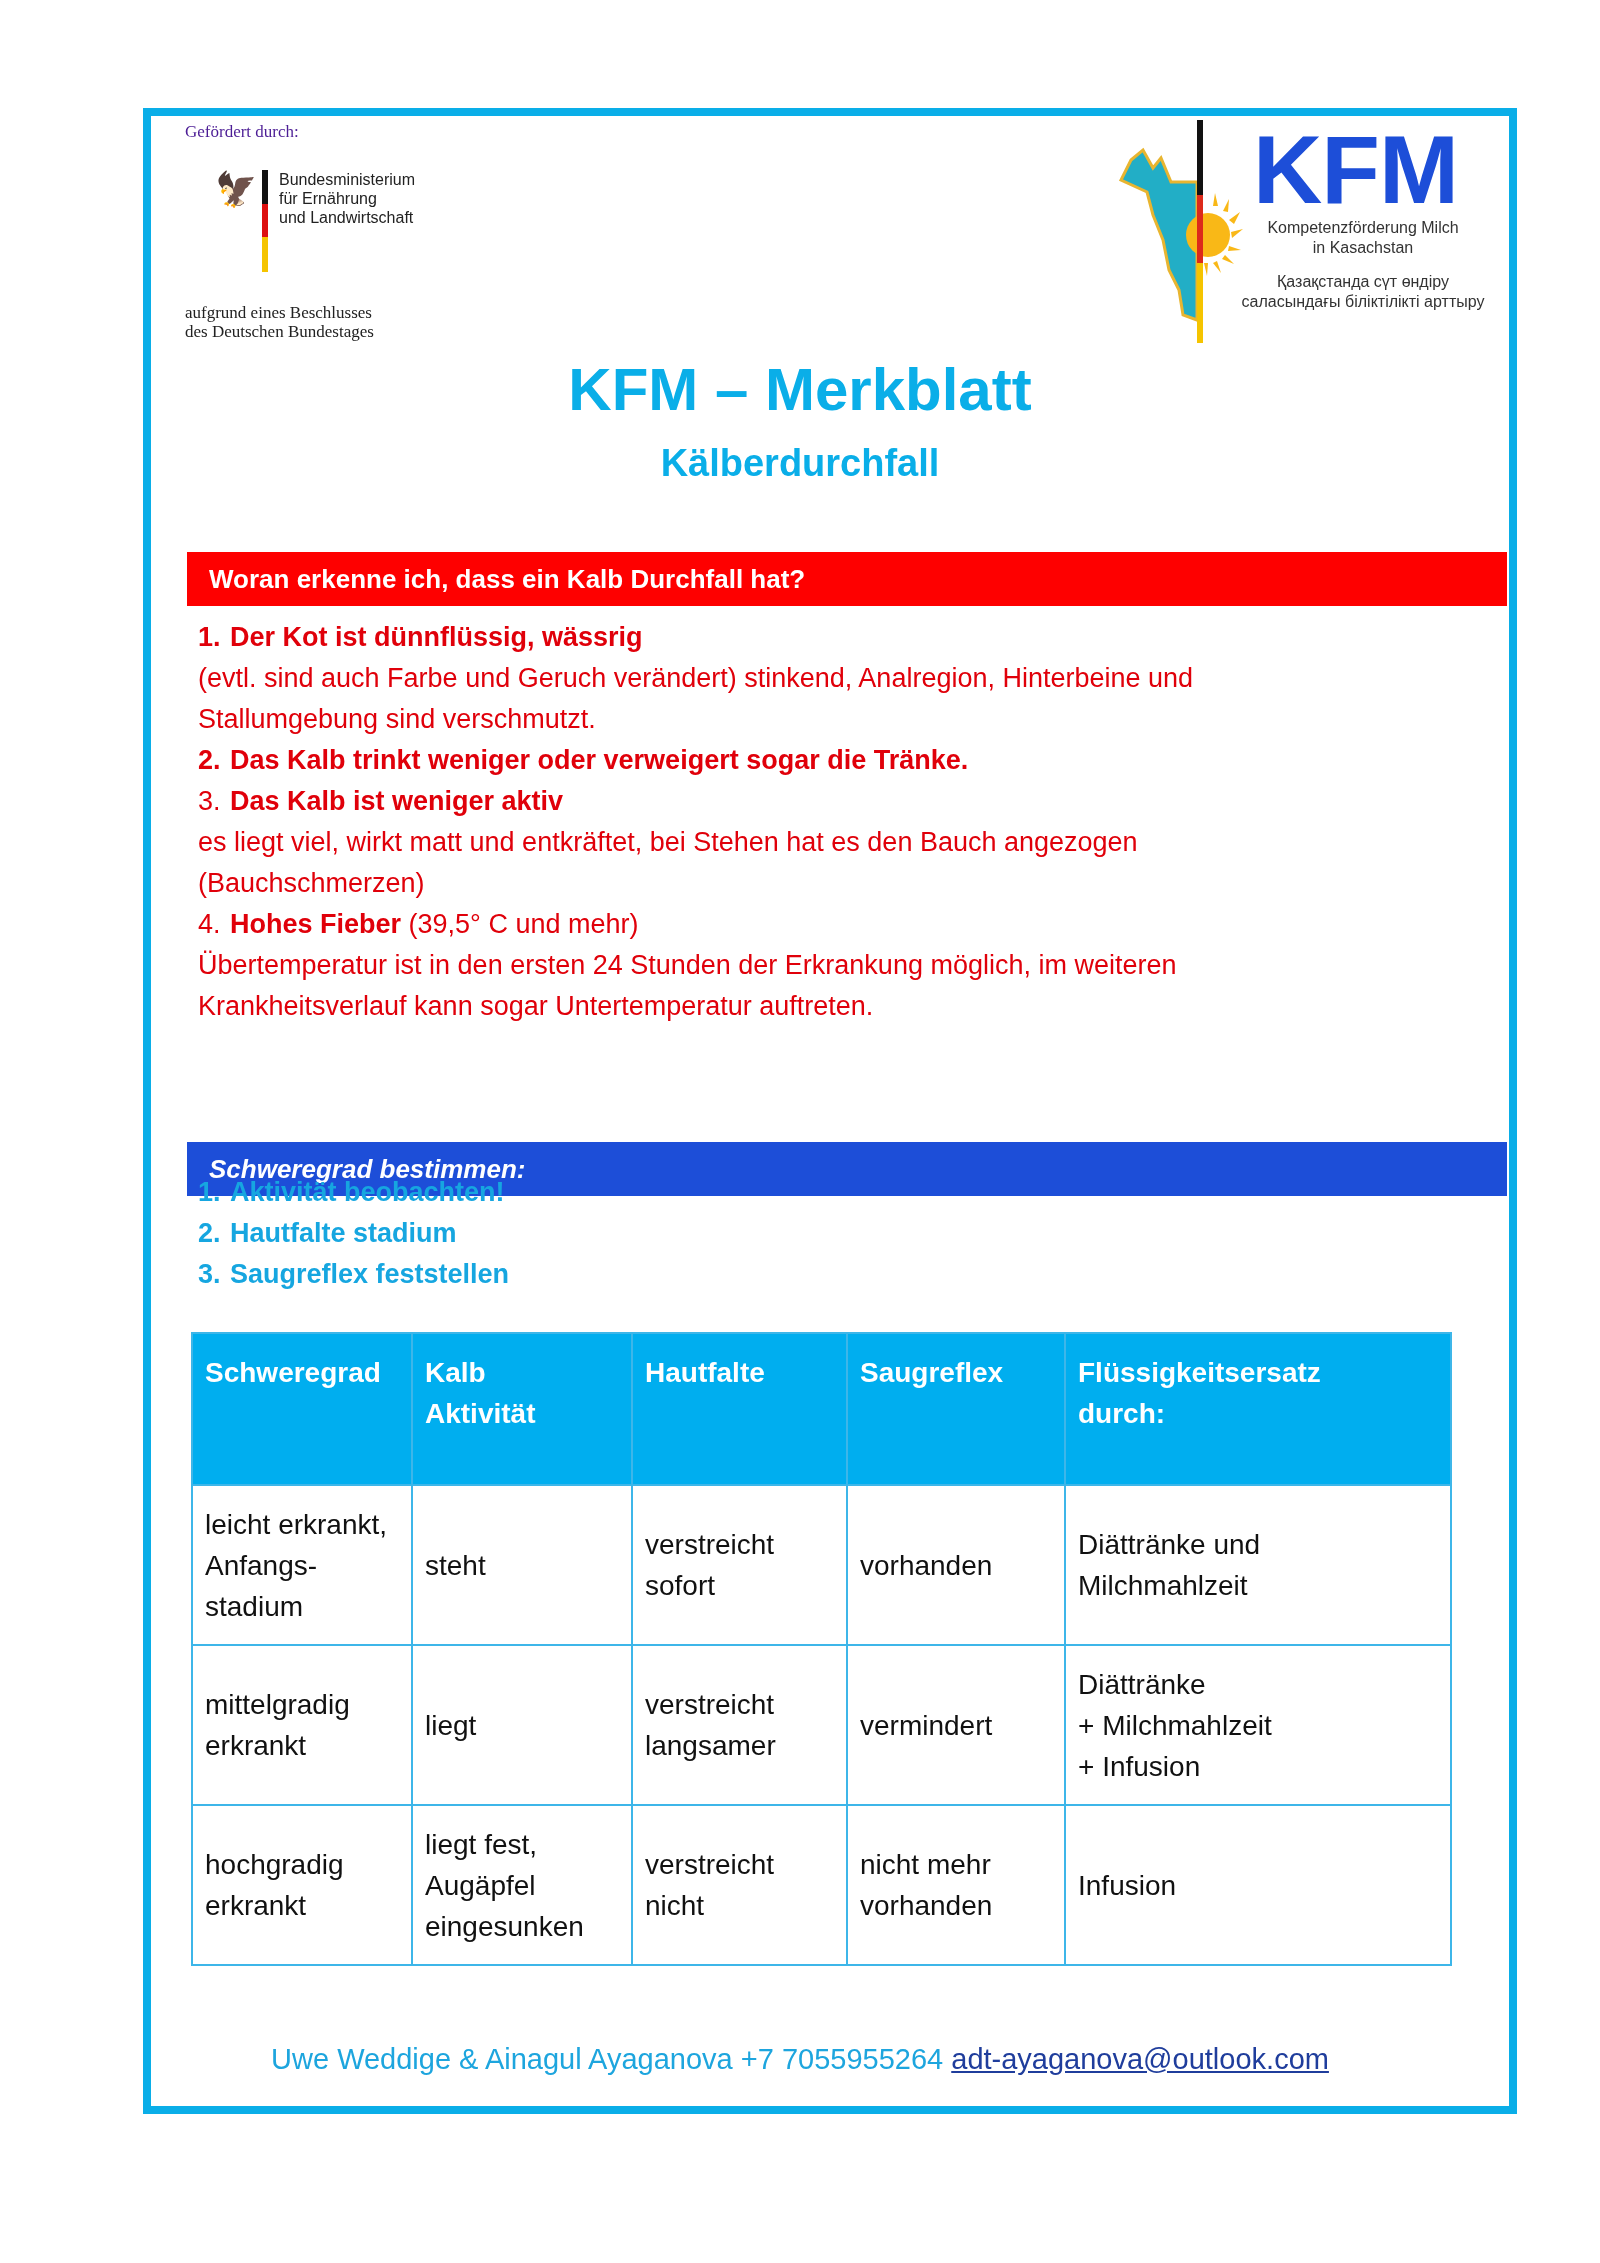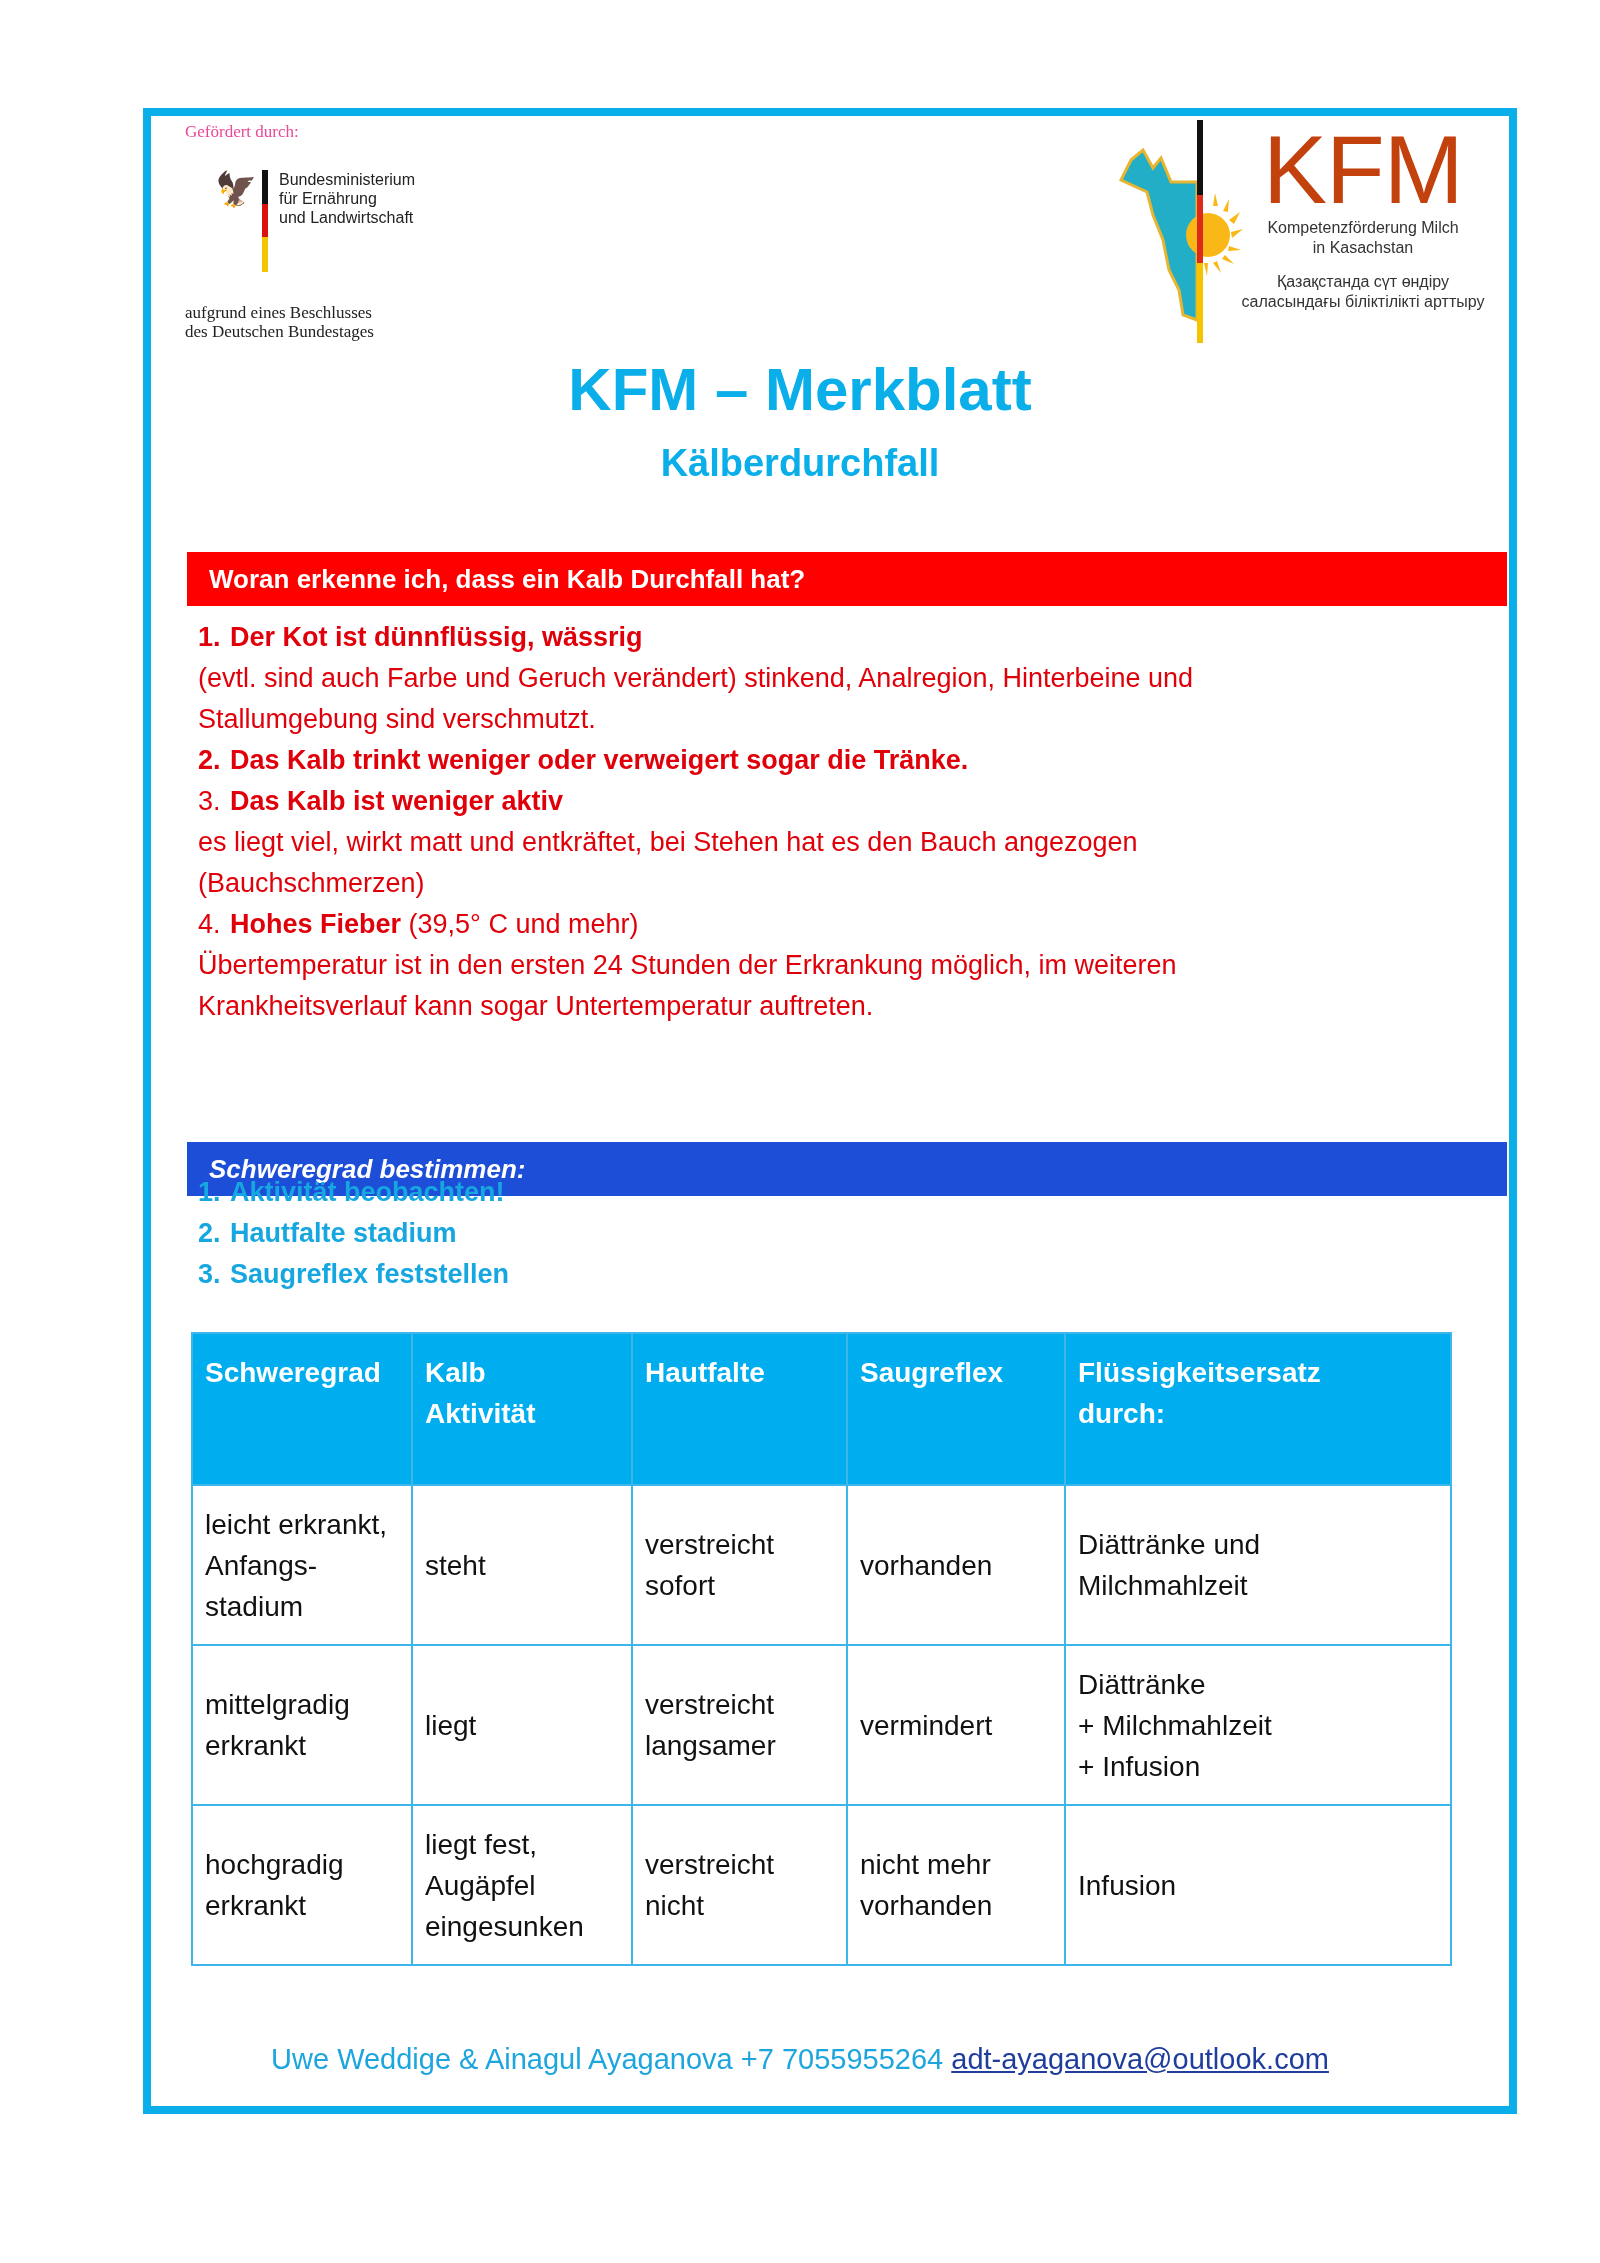--- a/index.html
+++ b/index.html
@@ -1,31 +1,31 @@
 <!DOCTYPE html>
 <html><head>
 <meta charset="utf-8">
 <style>
   html, body { margin: 0; padding: 0; background: #ffffff; }
   body { width: 1600px; height: 2263px; position: relative; font-family: "Liberation Sans", sans-serif; }
   .frame { position: absolute; left: 143px; top: 108px; width: 1374px; height: 2006px; border: 8px solid #0aaee8; box-sizing: border-box; }
   .abs { position: absolute; }
 
   
-  .funded { left: 185px; top: 122px; font-family: "Liberation Serif", serif; font-size: 17px; color: #ec4899; }
+  .funded { left: 185px; top: 122px; font-family: "Liberation Serif", serif; font-size: 17px; color: #4c1d95; }
   .bmel { left: 215px; top: 170px; width: 240px; height: 105px; }
   .eagle { position: absolute; left: 0; top: 2px; font-size: 34px; line-height: 34px; color: #111; }
   .flagbar { position: absolute; left: 47px; top: 0; width: 6px; height: 102px; background: linear-gradient(#111 0 33%, #dd1010 33% 66%, #f5c400 66% 100%); }
   .bmel-text { position: absolute; left: 64px; top: 0; font-size: 16px; line-height: 19px; color: #222; font-family: "Liberation Sans", sans-serif; }
   .bundestag { left: 185px; top: 303px; font-family: "Liberation Serif", serif; font-size: 17px; line-height: 19px; color: #222; }
 
   
   .logo { left: 1113px; top: 120px; width: 400px; height: 225px; }
   .logo svg { position: absolute; left: 0; top: 0; }
-  .logo-kfm { position: absolute; left: 150px; top: 0px; font-size: 96px; font-weight: normal; color: #c2410c; letter-spacing: -1px; line-height: 100px; }
+  .logo-kfm { position: absolute; left: 140px; top: 0px; font-size: 96px; font-weight: bold; color: #1d4ed8; letter-spacing: -1px; line-height: 100px; }
   .logo-sub { position: absolute; left: 100px; width: 300px; text-align: center; color: #333; }
   .logo-sub1 { top: 98px; font-size: 16px; line-height: 20px; }
   .logo-sub2 { top: 152px; font-size: 16px; line-height: 20px; }
 
   .title { left: 0; width: 1600px; top: 355px; text-align: center; font-size: 60px; font-weight: bold; color: #0aaee8; }
   .subtitle { left: 0; width: 1600px; top: 442px; text-align: center; font-size: 38px; font-weight: bold; color: #0aaee8; }
 
   .bar { left: 187px; width: 1320px; height: 54px; color: #fff; font-weight: bold; font-size: 26px; box-sizing: border-box; padding-left: 22px; line-height: 54px; }
   .bar-red { top: 552px; background: #fe0000; }
   .bar-blue { top: 1142px; background: #1d4ed8; font-style: italic; }

